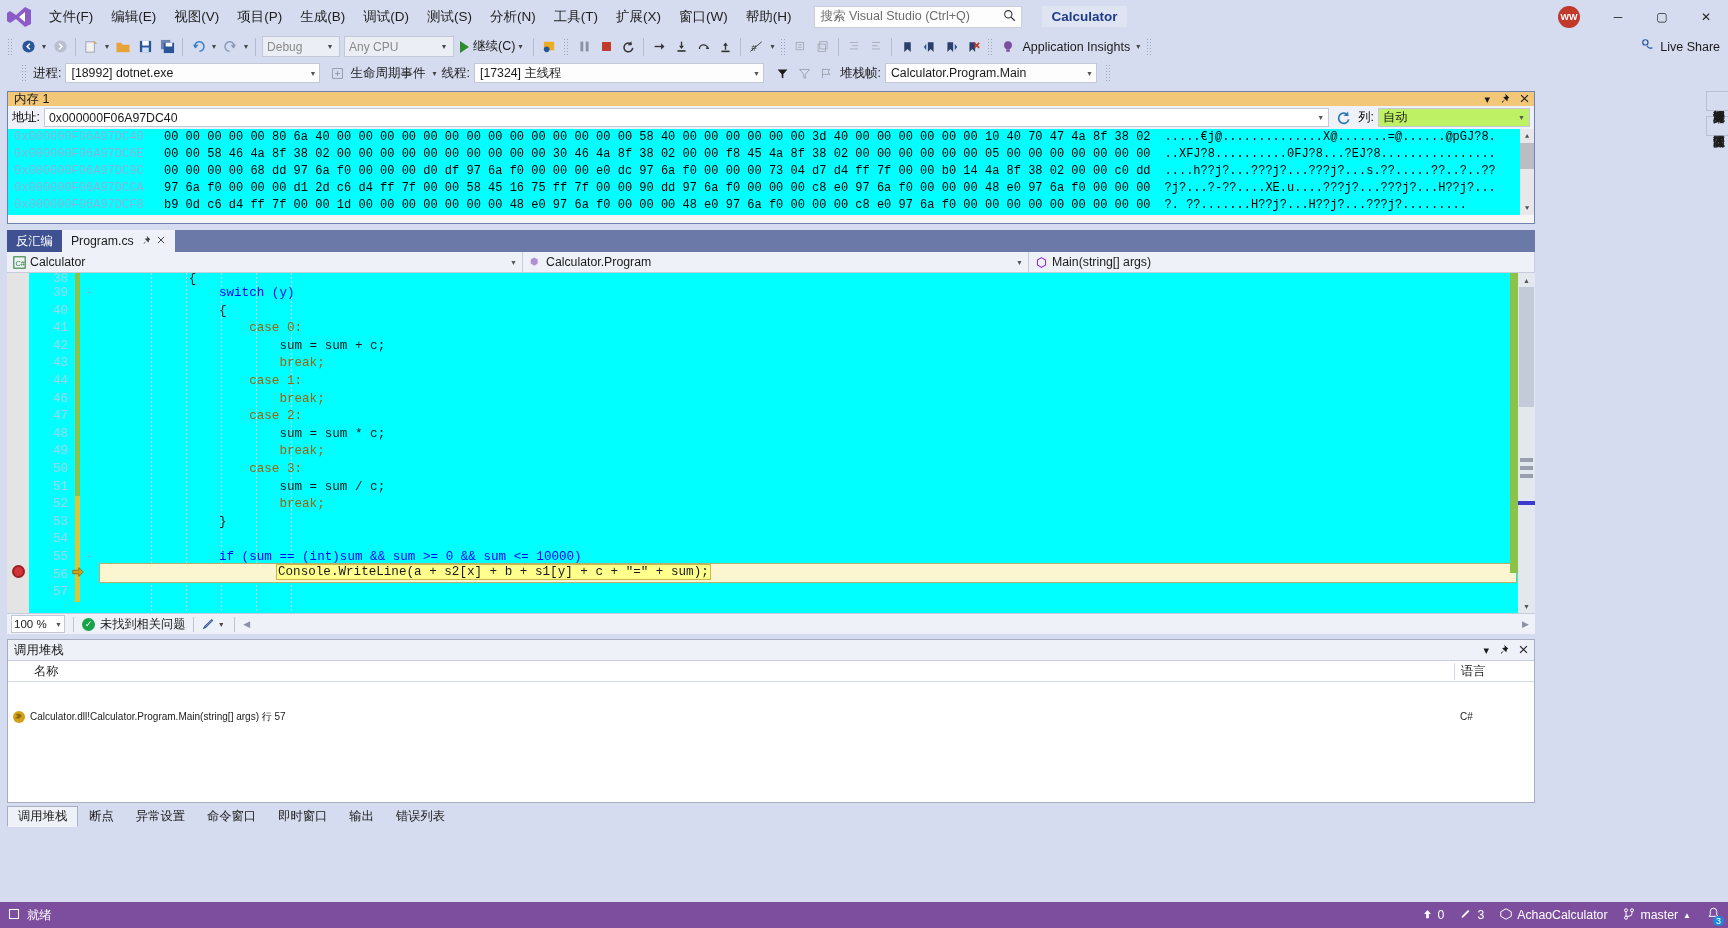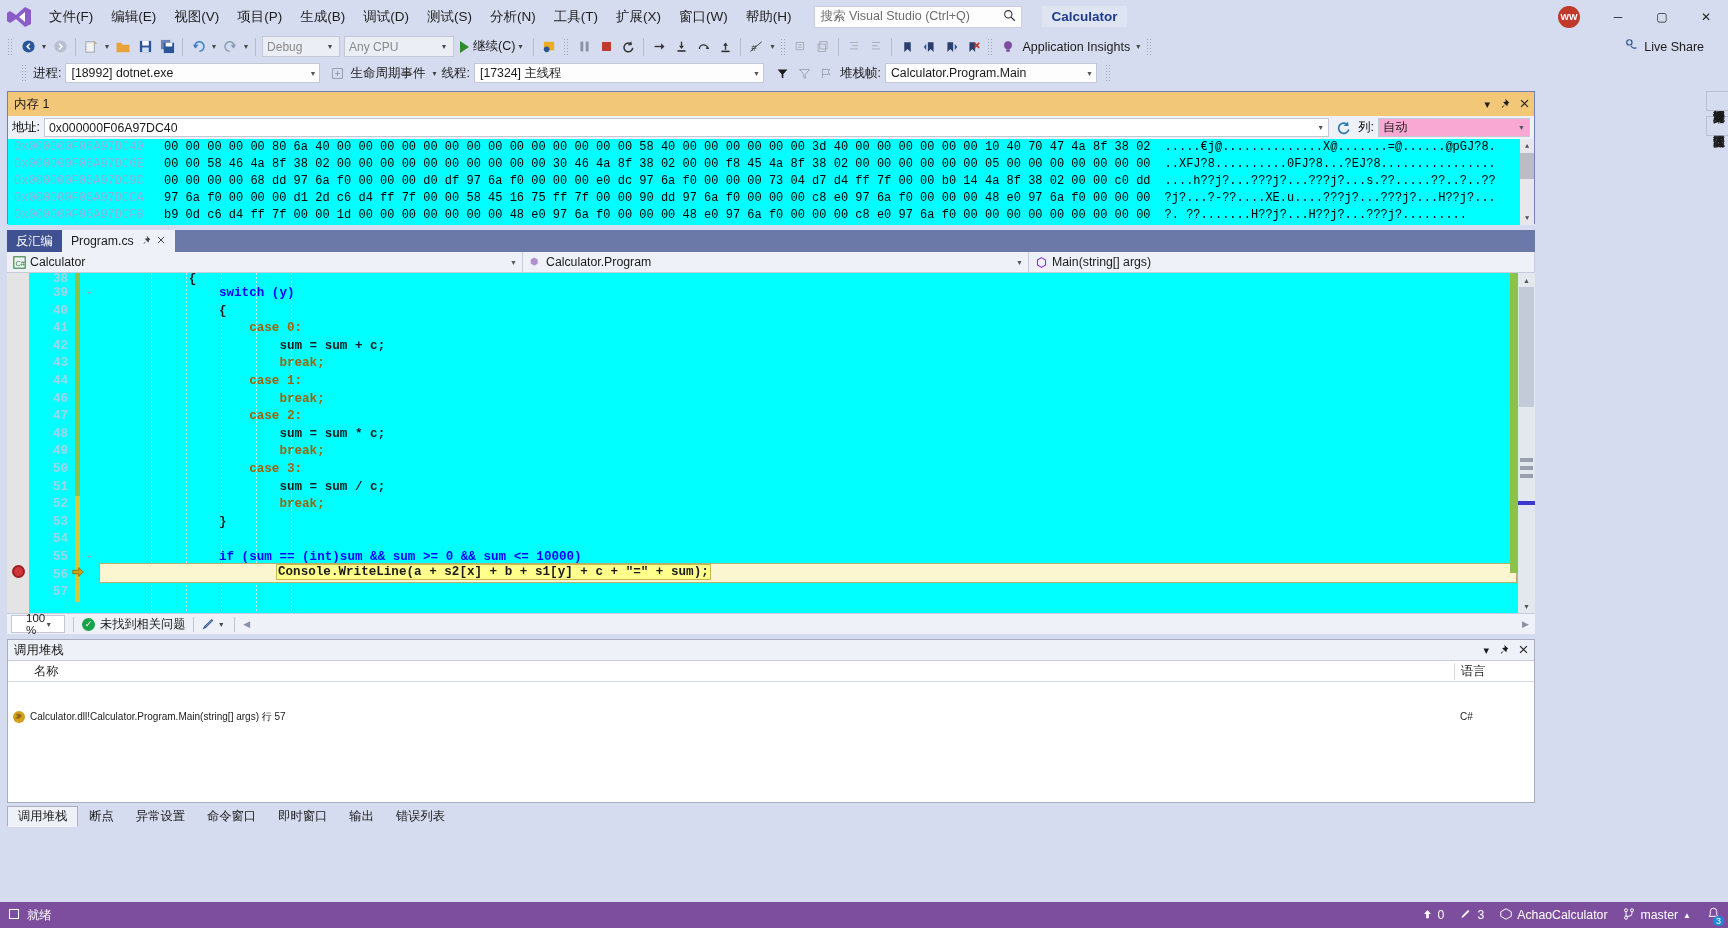--- a/index.html
+++ b/index.html
@@ -56,47 +56,47 @@
   .tb-caret { font-size: 8px; color: #444; padding: 0 3px; }
   .tb-combo {
     height: 21px; min-width: 70px; background: #eceef5; border: 1px solid #c4c8d6;
     display: flex; align-items: center; padding: 0 4px; color: #8a8a8a;
     font-size: 12px; margin: 0 2px; justify-content: space-between;
   }
   .tb-run { display: flex; align-items: center; color: #1b1b1b; font-size: 12.5px; padding: 0 4px;}
   .tri-right { width: 0; height: 0; border-left: 9px solid #2e8b2e;
     border-top: 6px solid transparent; border-bottom: 6px solid transparent; margin-right: 4px;}
   .tb-text { font-size: 12.5px; color: #1b1b1b; padding: 0 3px; }
-  .live-share { position: absolute; right: 24px; display: flex; align-items: center;
+  .live-share { position: absolute; right: 8px; display: flex; align-items: center;
     font-size: 12.5px; color: #1b1b1b; }
 
   
   .dbgbar { height: 26px; background: #d6dcef; display: flex; align-items: center;
             padding-left: 18px; font-size: 12px; }
   .dbg-label { color: #1b1b1b; margin: 0 4px 0 2px; font-size: 12.5px; }
   .dbg-combo {
     height: 20px; background: #fdfdfd; border: 1px solid #c4c8d6;
     display: flex; align-items: center; justify-content: space-between;
     padding: 0 3px 0 5px; font-size: 12.3px; color: #1b1b1b;
   }
   .dbg-combo .arr { font-size: 7px; color: #555; margin-left: 6px; }
 
   
   .mem-window { position: absolute; left: 7px; top: 91px; width: 1528px; height: 133px;
                 border: 1px solid #6e80b4; background: #f5f5f5; }
-  .mem-title { height: 24px; background: #f2c777; display: flex; align-items: center;
+  .mem-title { height: 14px; background: #f2c777; display: flex; align-items: center;
     padding: 0 6px; font-size: 12.5px; color: #1b1b1b; position: relative; }
   .mem-title .actions { position: absolute; right: 4px; display: flex; gap: 9px; align-items: center;
     font-size: 11px; color: #1b1b1b;}
   .mem-addrrow { height: 23px; background: #eef1f8; display: flex; align-items: center;
     padding: 0 4px; gap: 4px; font-size: 12.3px; }
   .addr-input { flex: 1; height: 19px; background: #fff; border: 1px solid #c4c8d6;
     display: flex; align-items: center; padding: 0 4px; font-size: 12.3px; color: #1b1b1b;
     justify-content: space-between;}
-  .col-input { width: 152px; height: 19px; background: #f9a8d4; border: 1px solid #c4c8d6;
+  .col-input { width: 152px; height: 19px; background: #bef264; border: 1px solid #c4c8d6;
     display: flex; align-items: center; padding: 0 4px; font-size: 12.3px; color: #1b1b1b;
     justify-content: space-between;}
   .mem-body { background: #00ffff; height: 86px; position: relative; overflow: hidden;
     font-family: "Liberation Mono", monospace; font-size: 12px; }
   .mem-row { height: 17px; line-height: 17px; white-space: nowrap; padding-left: 6px; display:flex;}
   .mem-addr { color: #8ab4d8; width: 150px; flex: none; }
   .mem-hex { color: #000; flex: none; letter-spacing: 0px; }
   .mem-ascii { color: #000; margin-left: 14px; }
   .mem-scroll { position: absolute; right: 0; top: 0; width: 14px; height: 100%;
     background: #e8e8ec; }
@@ -120,21 +120,21 @@
     border-bottom: 1px solid #c8cddd; }
   .nav-cell { height: 21px; display: flex; align-items: center; padding: 0 5px;
     font-size: 12.3px; color: #1b1b1b; border-right: 1px solid #c8cddd; }
   .nav-cell .caret { margin-left: auto; font-size: 7px; color: #555; padding-left: 6px;}
   .nav-icon { width: 15px; margin-right: 3px; display: flex; align-items: center;
     justify-content: center; font-size: 10px;}
 
   .code-area { position: relative; height: 340px; background: #00ffff; overflow: hidden;
     display: flex; }
   .gutter-left { width: 22px; background: #e4e4e4; flex: none; position: relative; }
-  .code-scrollwrap { flex: 1; position: relative; overflow: hidden; font-weight: bold; }
+  .code-scrollwrap { flex: 1; position: relative; overflow: hidden; }
   .code-lines { font-family: "Liberation Mono", monospace; font-size: 12.6px; }
   .cl { height: 17.6px; line-height: 17.6px; white-space: pre; display: flex; position: relative;}
   .lnum { width: 46px; text-align: right; color: #9fd6e4; flex: none; padding-right: 7px;}
   .chg { width: 5px; flex: none; background: #8bc34a; }
   .chg.y { background: #d6c83a; }
   .fold { width: 18px; flex: none; text-align: center; color: #c08a8a; font-size: 9px;
     line-height: 17.6px;}
   .ctext { color: #1b1b1b; position: relative; }
   .kw { color: #0000ff; } .kw2 { color: #a16207; }
   .indent-guides { position: absolute; top: 0; left: 0; height: 100%; }
@@ -150,21 +150,21 @@
     padding: 0 1px;}
 
   .code-vscroll { position: absolute; right: 0; top: 0; width: 17px; height: 340px;
     background: #e3e8ef; }
   .code-vscroll .thumb { position: absolute; left: 1px; width: 15px; background: #c4cbd8; }
   .mini-marks { position: absolute; right: 17px; top: 0; width: 8px; height: 340px; }
 
   .editor-status { height: 21px; background: #eef1f8; display: flex; align-items: center;
     font-size: 12.2px; color: #1b1b1b; border-top: 1px solid #c8cddd; }
   .zoom-combo { width: 54px; height: 18px; border: 1px solid #c4c8d6; background: #fff;
-    display: flex; align-items: center; justify-content: space-between; padding: 0 14px;
+    display: flex; align-items: center; justify-content: space-between; padding: 0 2px;
     margin-left: 4px; font-size: 11.5px; }
   .es-sep { width: 1px; height: 15px; background: #c0c5d4; margin: 0 8px; }
   .ok-circle { width: 13px; height: 13px; border-radius: 50%; background: #16a34a;
     color: #fff; font-size: 9px; display: flex; align-items: center; justify-content: center;
     margin-right: 5px; }
 
   
   .callstack { position: absolute; left: 7px; top: 639px; width: 1528px; height: 164px;
     background: #fff; border: 1px solid #a8aec0;}
   .cs-title { height: 21px; background: #eef1f8; display: flex; align-items: center;

